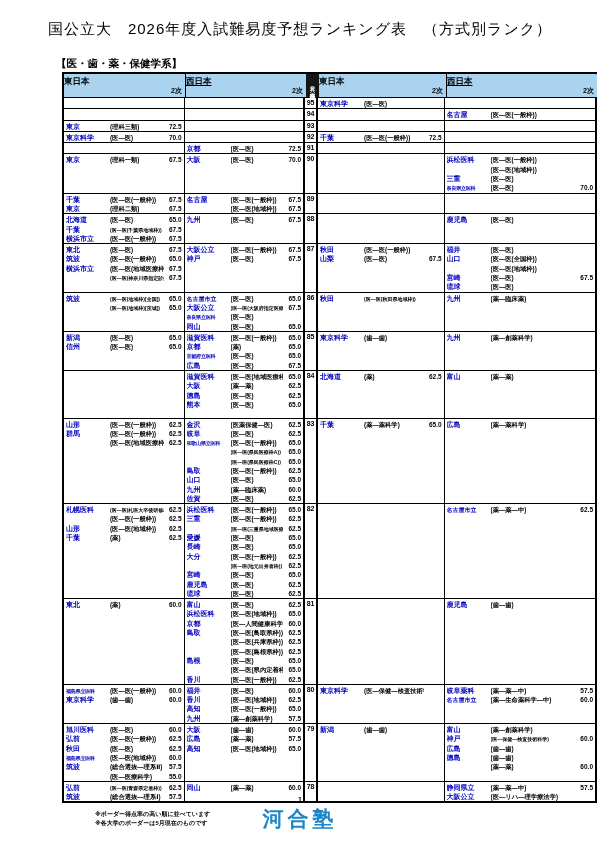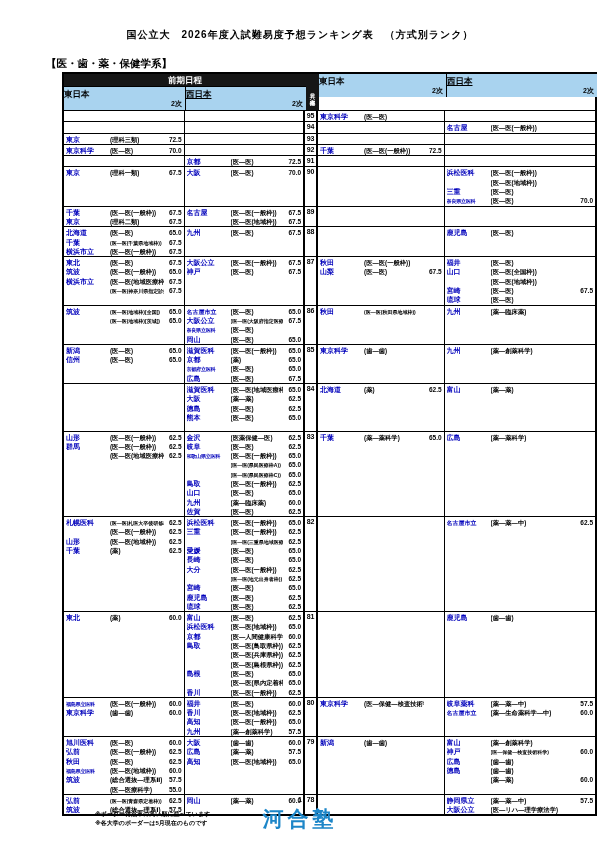--- a/index.html
+++ b/index.html
@@ -1,20 +1,20 @@
 <!DOCTYPE html>
 <html><head>
 <meta charset="utf-8">
 <style>
   html,body{margin:0;padding:0;}
   body{width:600px;height:848px;background:#ffffff;position:relative;overflow:hidden;
        font-family:"Liberation Sans","DejaVu Sans",sans-serif;color:#000;}
   .title{position:absolute;top:20px;left:0;width:100%;text-align:center;
-         font-size:10px;font-weight:bold;letter-spacing:1px;margin-top:8px;}
-  .category{position:absolute;top:57px;left:46px;font-size:10.5px;font-weight:bold;}
+         font-size:15px;font-weight:normal;letter-spacing:1px;}
+  .category{position:absolute;top:57px;left:56px;font-size:10.5px;font-weight:bold;}
   .rtable{position:absolute;top:72px;left:62px;width:535px;border:2px solid #000;box-sizing:border-box;background:#fff;}
   .thead{display:flex;border-bottom:1px solid #000;}
   .th-section{display:flex;flex-direction:column;}
   .th-black{background:#161616;color:#fff;font-size:8.5px;font-weight:bold;text-align:center;
             height:12px;line-height:12px;border-bottom:1px solid #000;}
   .th-sub{display:flex;height:23px;}
   .th-region{background:#a9d3ef;position:relative;box-sizing:border-box;}
   .th-region .rname{text-align:left;font-size:8.5px;font-weight:bold;padding-top:2px;}
   .th-region .niji{position:absolute;right:3px;bottom:1px;font-size:7px;font-weight:bold;}
   .bl1{border-left:1px solid #000;text-decoration:underline;}
@@ -44,21 +44,20 @@
 </style>
 </head>
 <body>
 
 <div class="title">国公立大　2026年度入試難易度予想ランキング表　（方式別ランク）</div>
 <div class="category">【医・歯・薬・保健学系】</div>
 
 <div class="rtable">
   <div class="thead">
     <div class="th-section" style="width:242px">
-      <div class="th-black">前期日程</div>
       <div class="th-sub">
         <div class="th-region" style="width:121px">
           <div class="rname">東日本</div>
           <div class="niji">2次</div>
         </div>
         <div class="th-region bl1" style="width:121px">
           <div class="rname">西日本</div>
           <div class="niji">2次</div>
         </div>
       </div>

